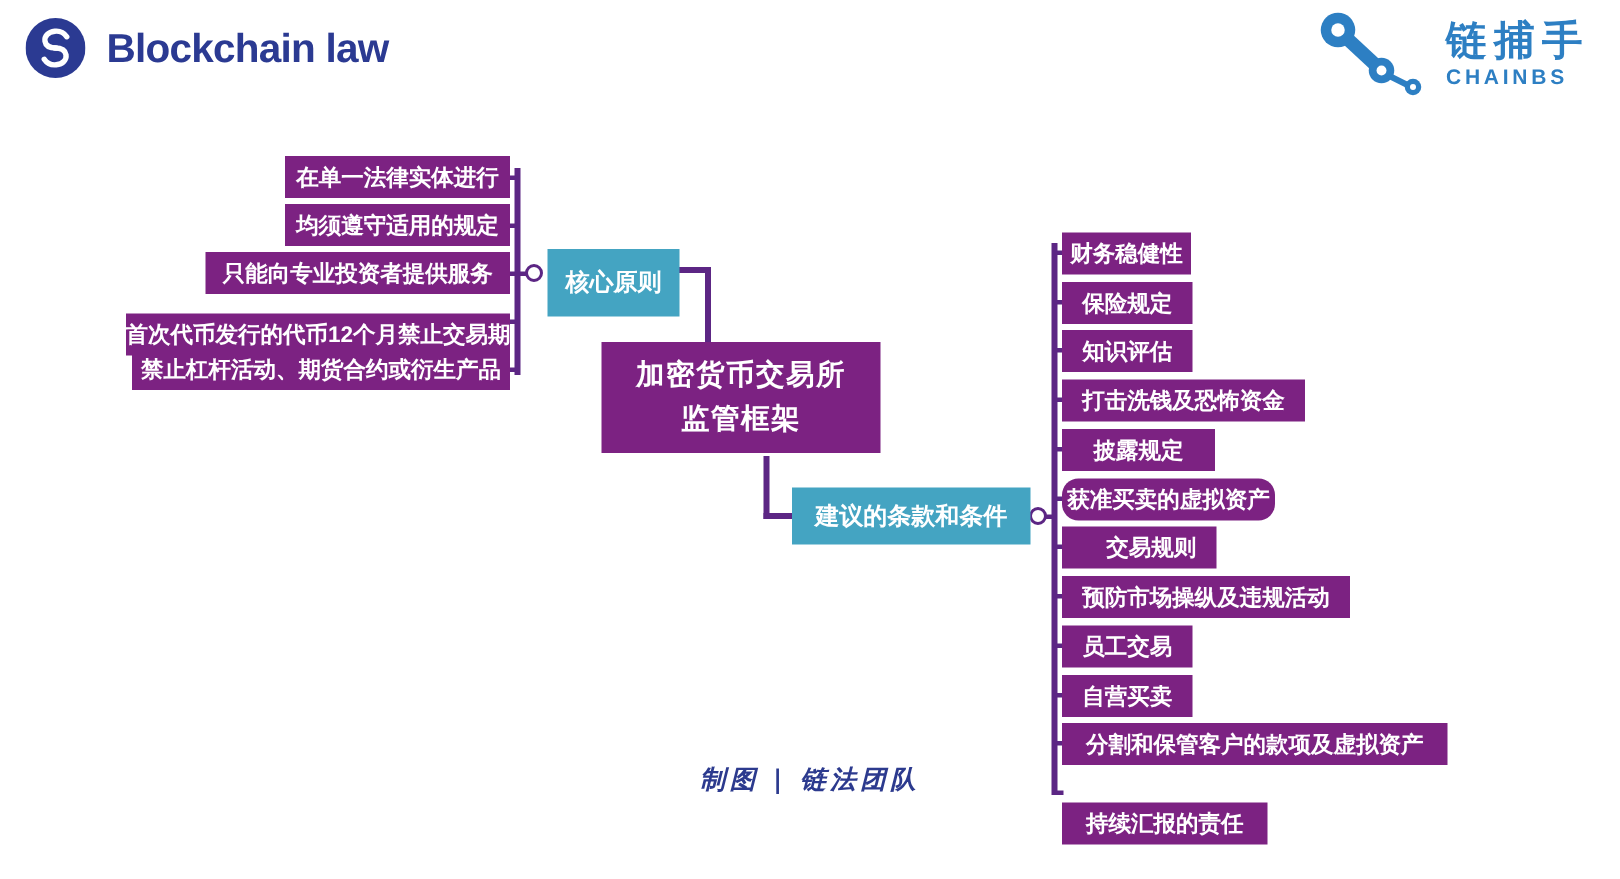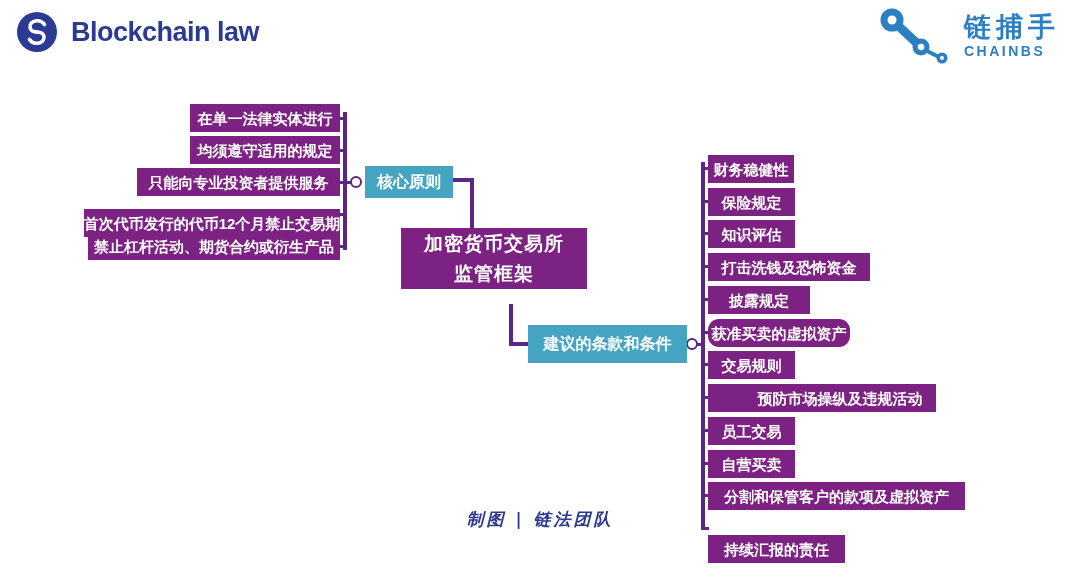--- a/index.html
+++ b/index.html
@@ -18,21 +18,21 @@
   .pbox{
     position:absolute;height:28px;background:#7c2282;color:#ffffff;
     font-weight:bold;font-size:15px;display:flex;align-items:center;justify-content:center;
     white-space:nowrap;line-height:1;
   }
   .tbox{
     position:absolute;background:#44a4c2;color:#ffffff;font-weight:bold;font-size:16px;
     display:flex;align-items:center;justify-content:center;white-space:nowrap;
   }
   .root-box{
-    position:absolute;left:401px;top:228px;width:186px;height:61px;background:#7c2282;
+    position:absolute;left:401px;top:228px;width:186px;height:74px;background:#7c2282;
     color:#ffffff;font-weight:bold;font-size:19px;display:flex;flex-direction:column;
     align-items:center;justify-content:center;line-height:1.55;letter-spacing:1px;
   }
   
   .line{position:absolute;background:#5c2684;}
   .node-circle{
     position:absolute;width:8px;height:8px;border:2px solid #5c2684;border-radius:50%;
     background:#ffffff;
   }
   
@@ -100,36 +100,36 @@
   <div class="line" style="left:703px;top:462px;width:6px;height:3px;"></div>
   <div class="line" style="left:703px;top:494px;width:6px;height:3px;"></div>
   <div class="line" style="left:703px;top:527px;width:6px;height:3px;"></div>
 
   <div class="pbox" style="top:104px;right:740px;width:150px;">在单一法律实体进行</div>
   <div class="pbox" style="top:136px;right:740px;width:150px;">均须遵守适用的规定</div>
   <div class="pbox" style="top:168px;right:740px;width:203px;">只能向专业投资者提供服务</div>
   <div class="pbox" style="top:209px;right:740px;width:256px;">首次代币发行的代币12个月禁止交易期</div>
   <div class="pbox" style="top:232px;right:740px;width:252px;">禁止杠杆活动、期货合约或衍生产品</div>
 
-  <div class="tbox" style="left:365px;top:166px;width:88px;height:32px;">核心原则</div>
+  <div class="tbox" style="left:365px;top:166px;width:88px;height:45px;">核心原则</div>
   <div class="tbox" style="left:528px;top:325px;width:159px;height:38px;">建议的条款和条件</div>
 
   <div class="root-box">
     <span>加密货币交易所</span>
     <span>监管框架</span>
   </div>
 
   <div class="pbox" style="top:155px;left:708px;width:86px;">财务稳健性</div>
   <div class="pbox" style="top:188px;left:708px;width:87px;">保险规定</div>
   <div class="pbox" style="top:220px;left:708px;width:87px;text-align:center;">知识评估</div>
   <div class="pbox" style="top:253px;left:708px;width:162px;">打击洗钱及恐怖资金</div>
   <div class="pbox" style="top:286px;left:708px;width:102px;">披露规定</div>
   <div class="pbox" style="top:319px;left:708px;width:142px;border-radius:11px;">获准买卖的虚拟资产</div>
-  <div class="pbox" style="top:351px;left:708px;width:87px;">交易规则</div>
-  <div class="pbox" style="top:384px;left:708px;width:192px;padding-left:36px;">预防市场操纵及违规活动</div>
+  <div class="pbox" style="top:351px;left:708px;width:87px;padding-left:16px;">交易规则</div>
+  <div class="pbox" style="top:384px;left:708px;width:192px;">预防市场操纵及违规活动</div>
   <div class="pbox" style="top:417px;left:708px;width:87px;">员工交易</div>
   <div class="pbox" style="top:450px;left:708px;width:87px;">自营买卖</div>
   <div class="pbox" style="top:482px;left:708px;width:257px;">分割和保管客户的款项及虚拟资产</div>
   <div class="pbox" style="top:515px;left:708px;width:137px;margin-top:20px;">持续汇报的责任</div>
 
   <div class="credit">制图 | 链法团队</div>
 
 </div>
 
 </body></html>

